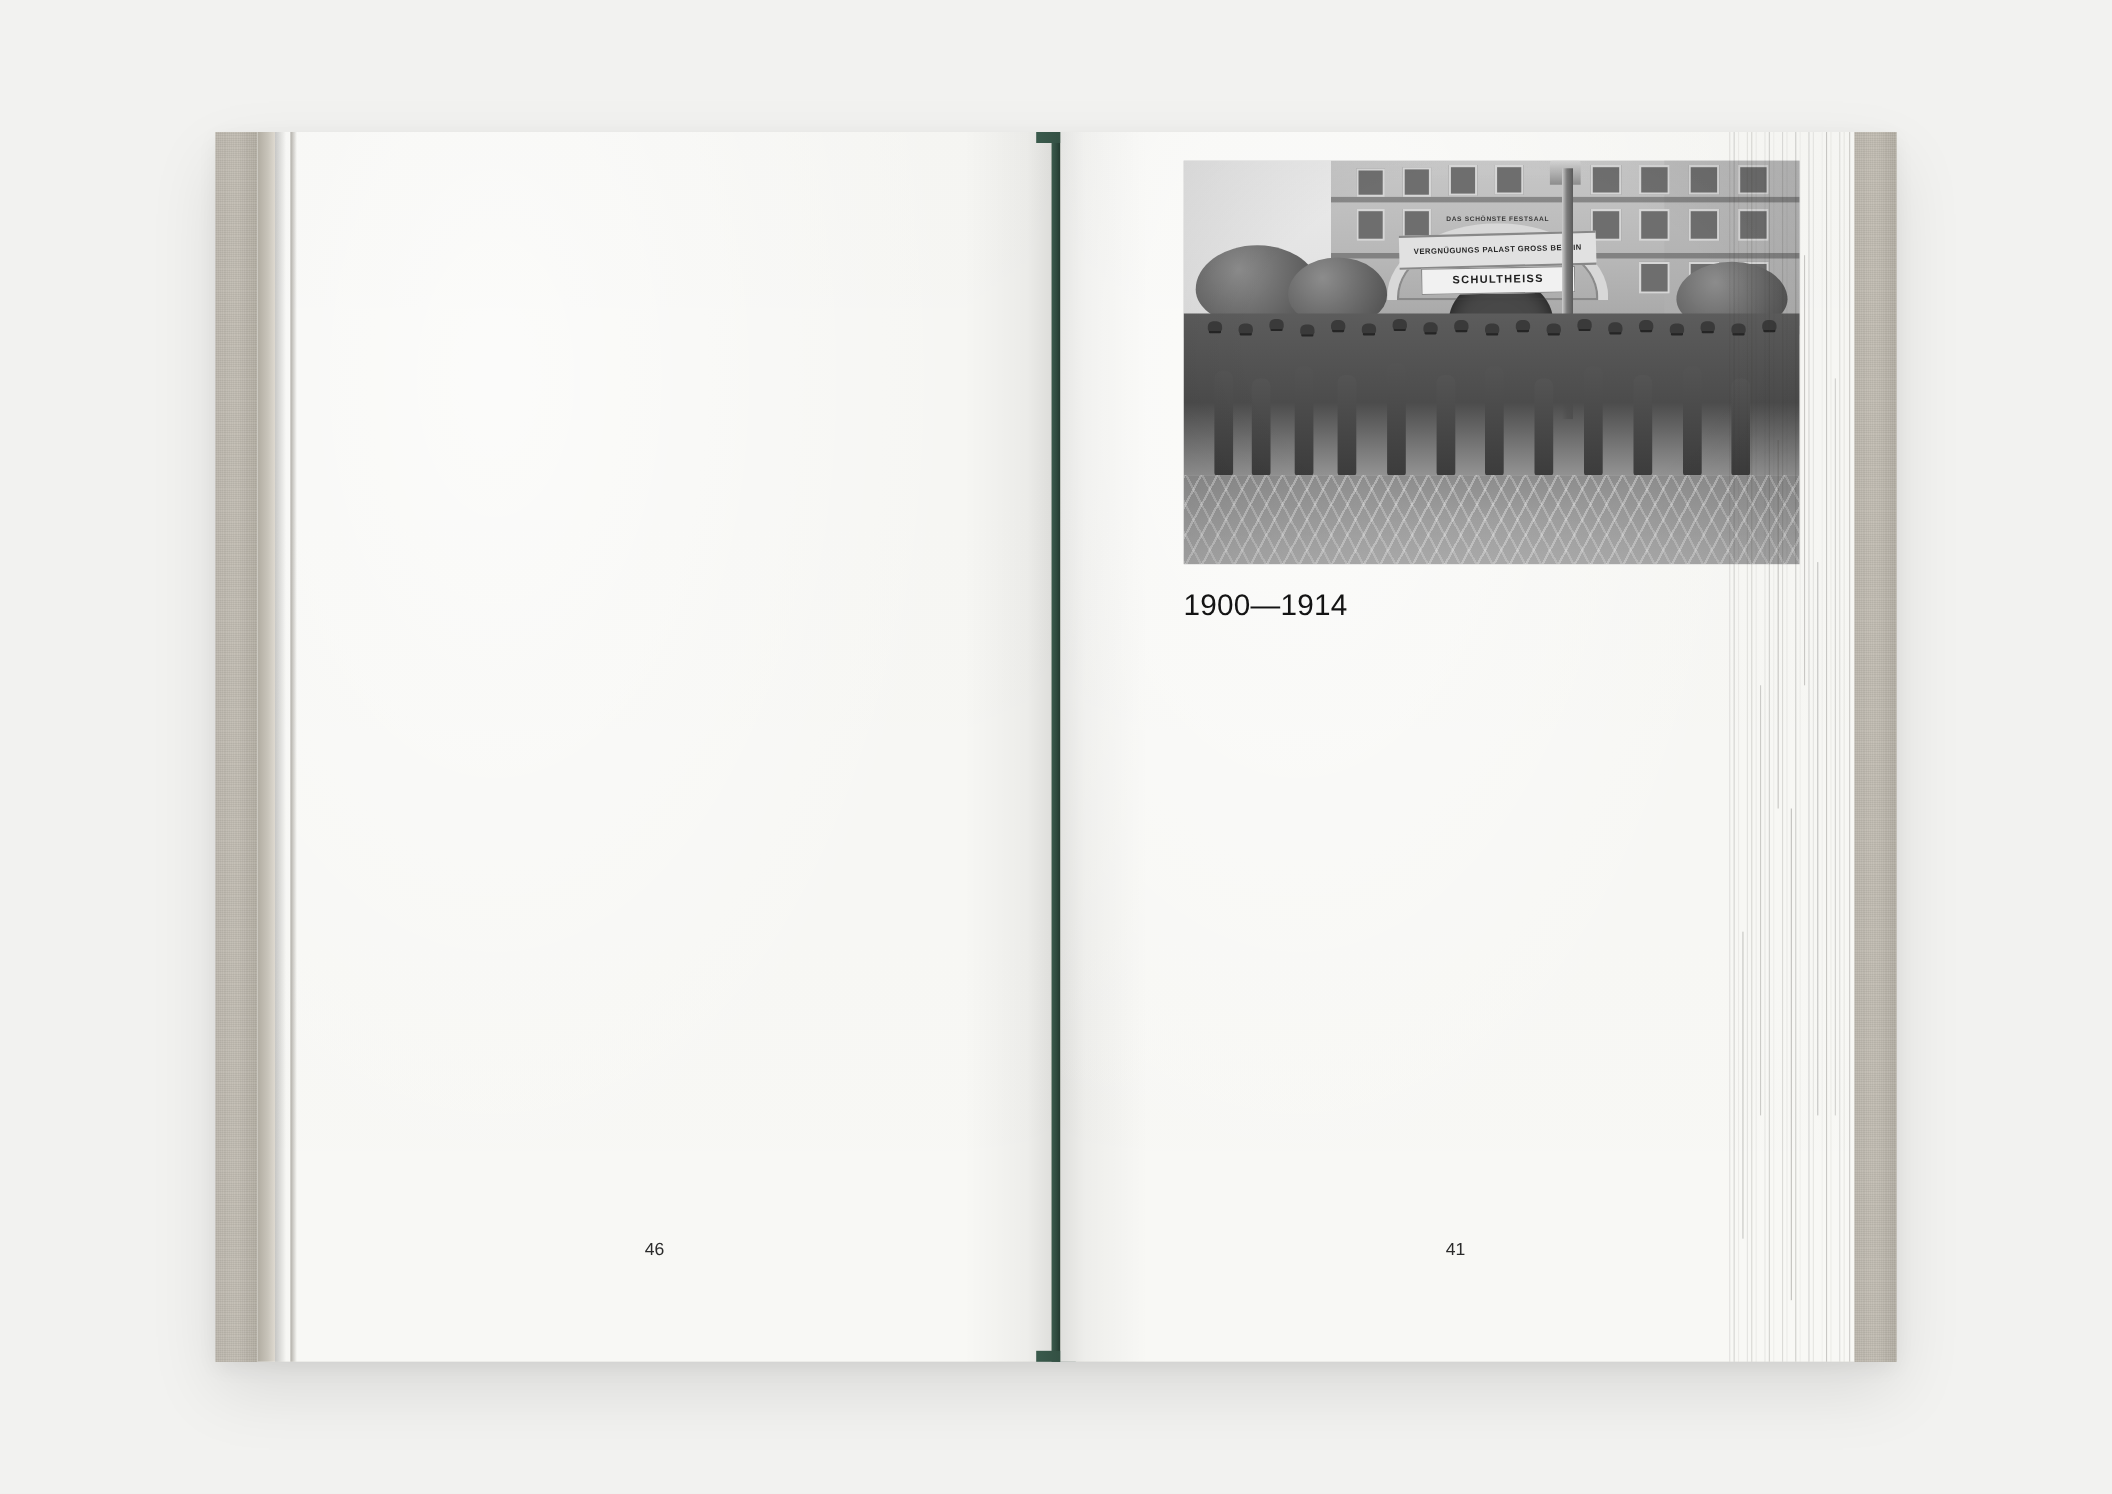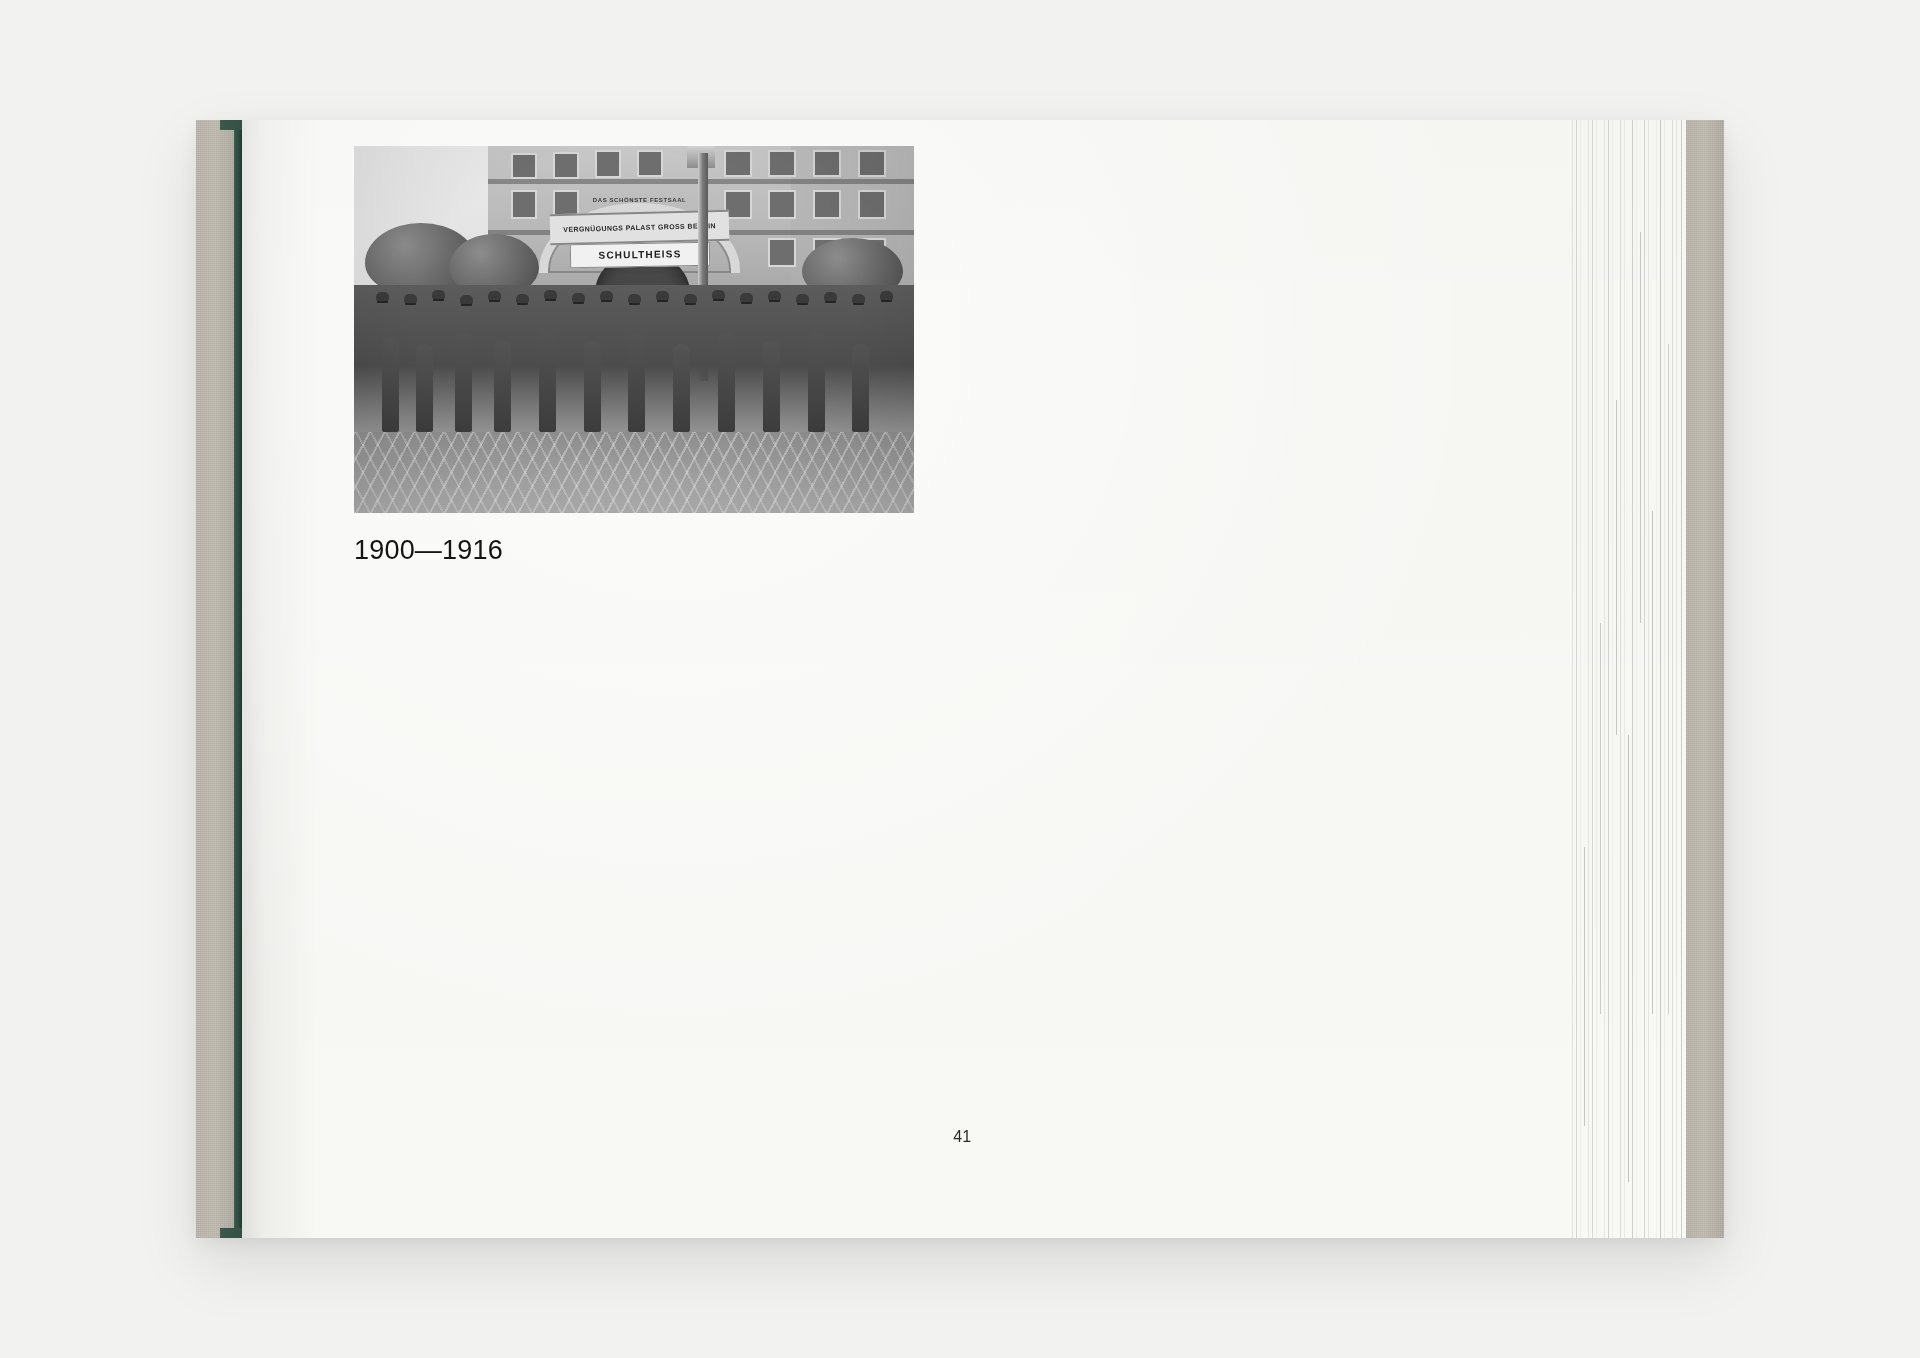--- a/index.html
+++ b/index.html
@@ -309,20 +309,27 @@
 </style>
 </head>
 <body>
 
 <div id="stage">
 
   <div id="book">
 
     <div class="cover-edge" id="cover-left"></div>
 
+    <div class="page-block" id="page-left">
+      <div class="paper-texture"></div>
+      <div id="cloth-strip-left"></div>
+      <div id="hinge-left"></div>
+      <div id="page-edge-left"></div>
+      <div class="folio" id="folio-left">46</div>
+    </div>
 
     <div id="spine"></div>
 
     <div class="page-block" id="page-right">
       <div class="paper-texture"></div>
 
       <div id="right-content">
 
 
         <div id="photo">
@@ -405,21 +412,21 @@
           <div class="figure" style="left:57%; height:24%;"></div>
           <div class="figure" style="left:65%; height:27%;"></div>
           <div class="figure" style="left:73%; height:25%;"></div>
           <div class="figure" style="left:81%; height:27%;"></div>
           <div class="figure" style="left:89%; height:24%;"></div>
 
           <div class="ground"></div>
           <div class="vig"></div>
         </div>
 
-        <div id="date-range">1900—1916</div>
+        <div id="date-range">1900—1914</div>
       </div>
 
       <div class="folio" id="folio-right">41</div>
 
       <div id="fan">
           <i style="right: 4px; top: 0%; bottom: auto; height: 100%; opacity: 0.5;"></i>
           <i style="right: 9px; top: 0%; bottom: auto; height: 100%; opacity: 0.18;"></i>
           <i style="right: 13px; top: 0%; bottom: auto; height: 100%; opacity: 0.3;"></i>
           <i style="right: 17px; top: 20%; bottom: auto; height: 60%; opacity: 0.45;"></i>
           <i style="right: 21px; top: 0%; bottom: auto; height: 100%; opacity: 0.14;"></i>

